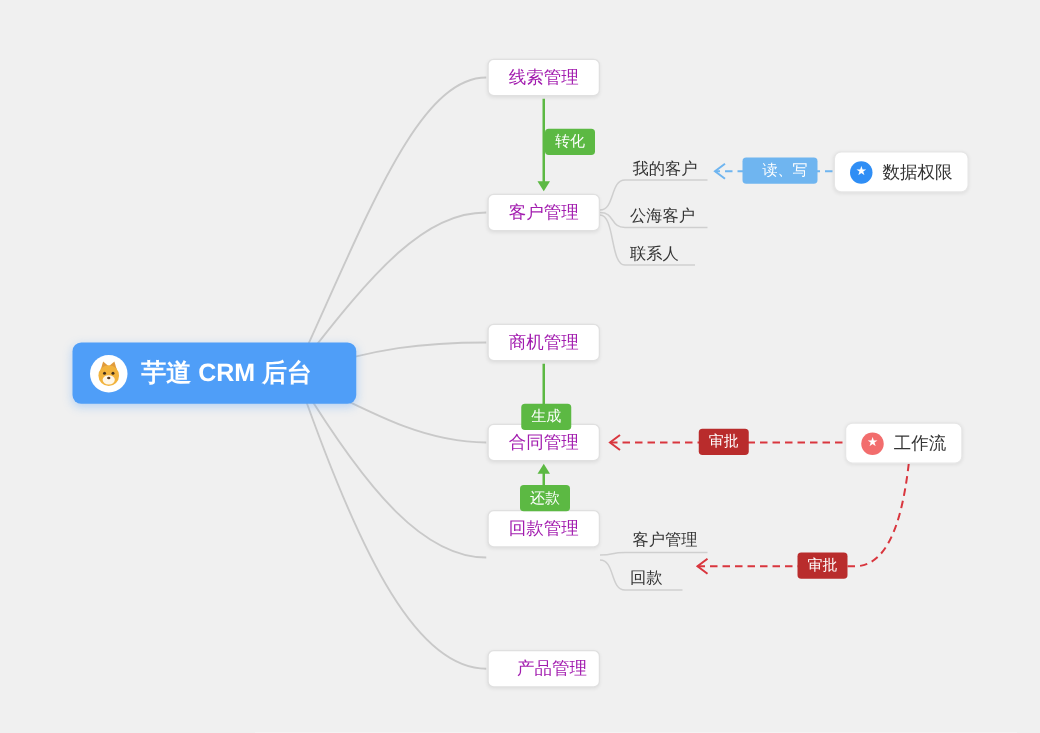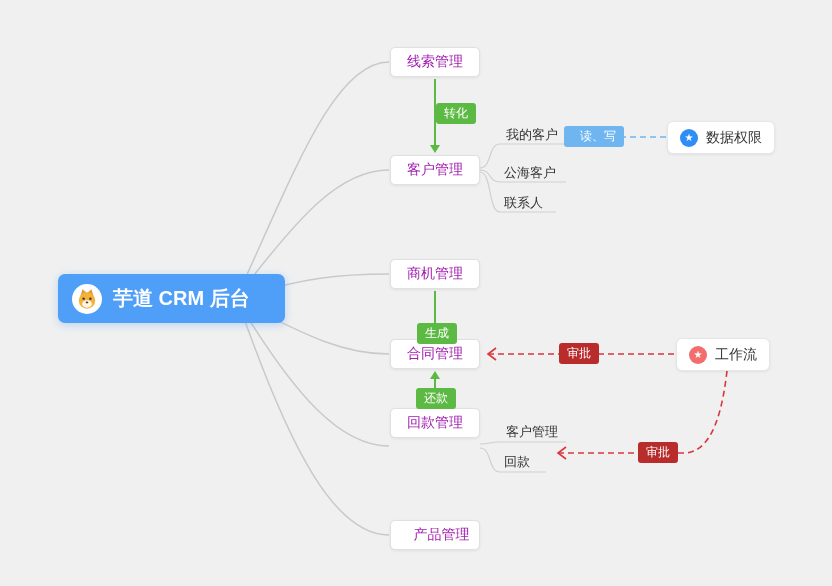--- a/index.html
+++ b/index.html
@@ -128,17 +128,17 @@
     <span class="lbl">数据权限</span>
   </div>
   <div class="side-node" style="left:676px;top:338px;">
     <span class="star-circle" style="background:var(--pink-icon);">★</span>
     <span class="lbl">工作流</span>
   </div>
 
   <div class="badge badge-green" style="left:417px;top:103px;margin-left:19px;">转化</div>
   <div class="badge badge-green" style="left:417px;top:303px;margin-top:20px;">生成</div>
   <div class="badge badge-green" style="left:416px;top:388px;">还款</div>
-  <div class="badge badge-blue" style="left:564px;top:126px;padding-left:16px;">读、写</div>
+  <div class="badge badge-blue" style="left:594px;top:126px;padding-left:16px;">读、写</div>
   <div class="badge badge-red" style="left:559px;top:343px;">审批</div>
   <div class="badge badge-red" style="left:638px;top:442px;">审批</div>
 
 </div>
 
 </body></html>

